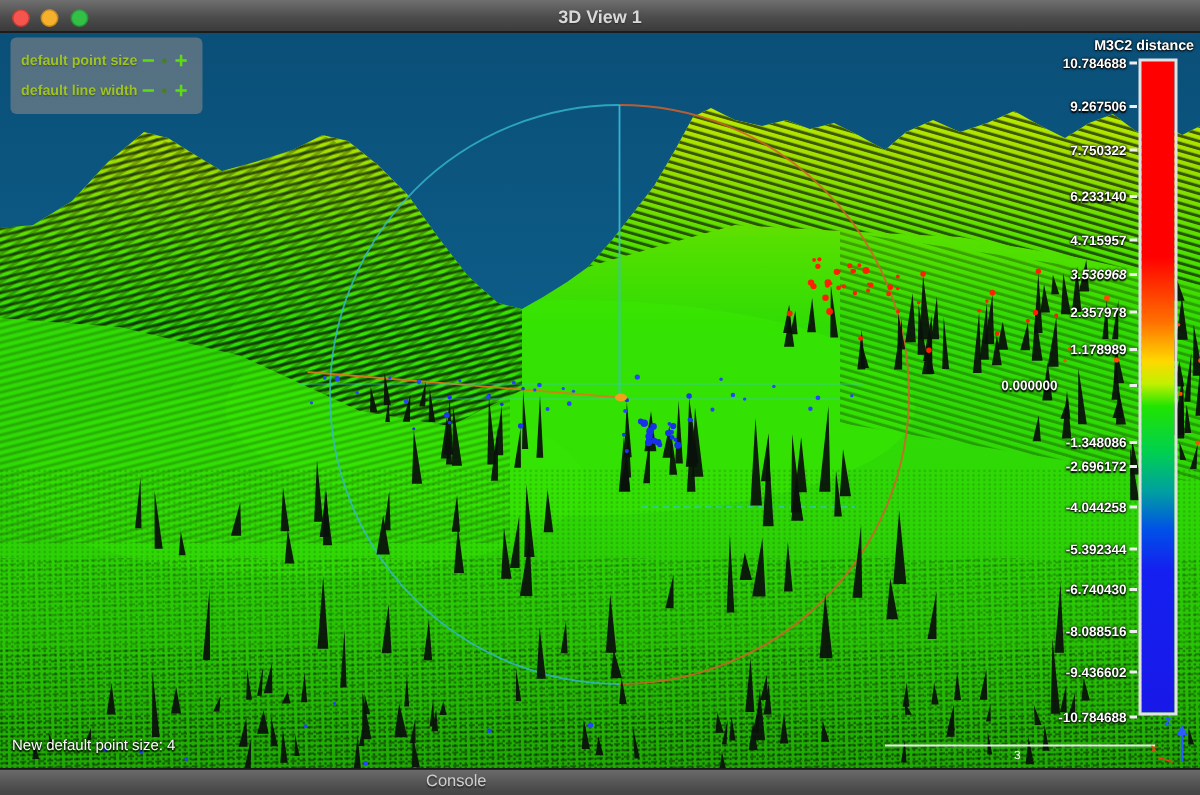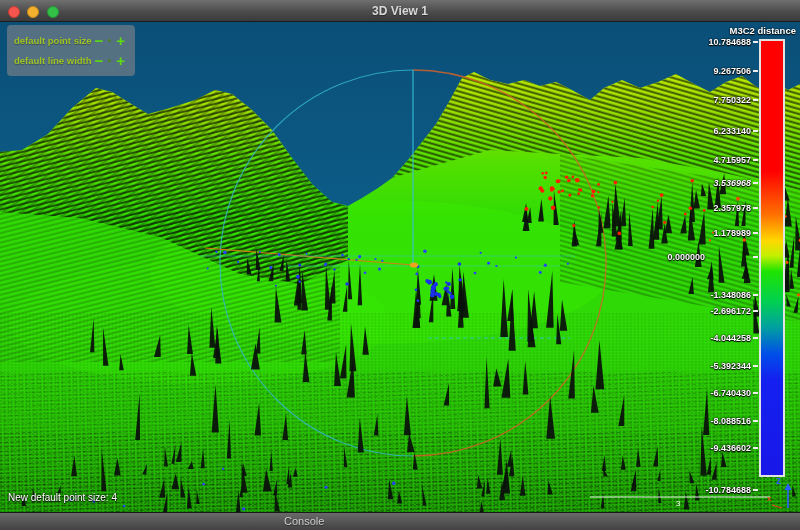--- a/index.html
+++ b/index.html
@@ -584,21 +584,21 @@
       <span class="cbar-tick"></span>
     </div>
     <div class="cbar-label" style="top: 415px;">
       <span class="cbar-val">-8.088516</span>
       <span class="cbar-tick"></span>
     </div>
     <div class="cbar-label" style="top: 442px;">
       <span class="cbar-val">-9.436602</span>
       <span class="cbar-tick"></span>
     </div>
-    <div class="cbar-label" style="top: 484px;">
+    <div class="cbar-label" style="top: 472px;">
       <span class="cbar-val">-10.784688</span>
       <span class="cbar-tick"></span>
     </div>
   </div>
 
 <div class="status-msg">New default point size: 4</div>
 
 <div class="consolebar">
   <div class="console-text">Console</div>
 </div>

